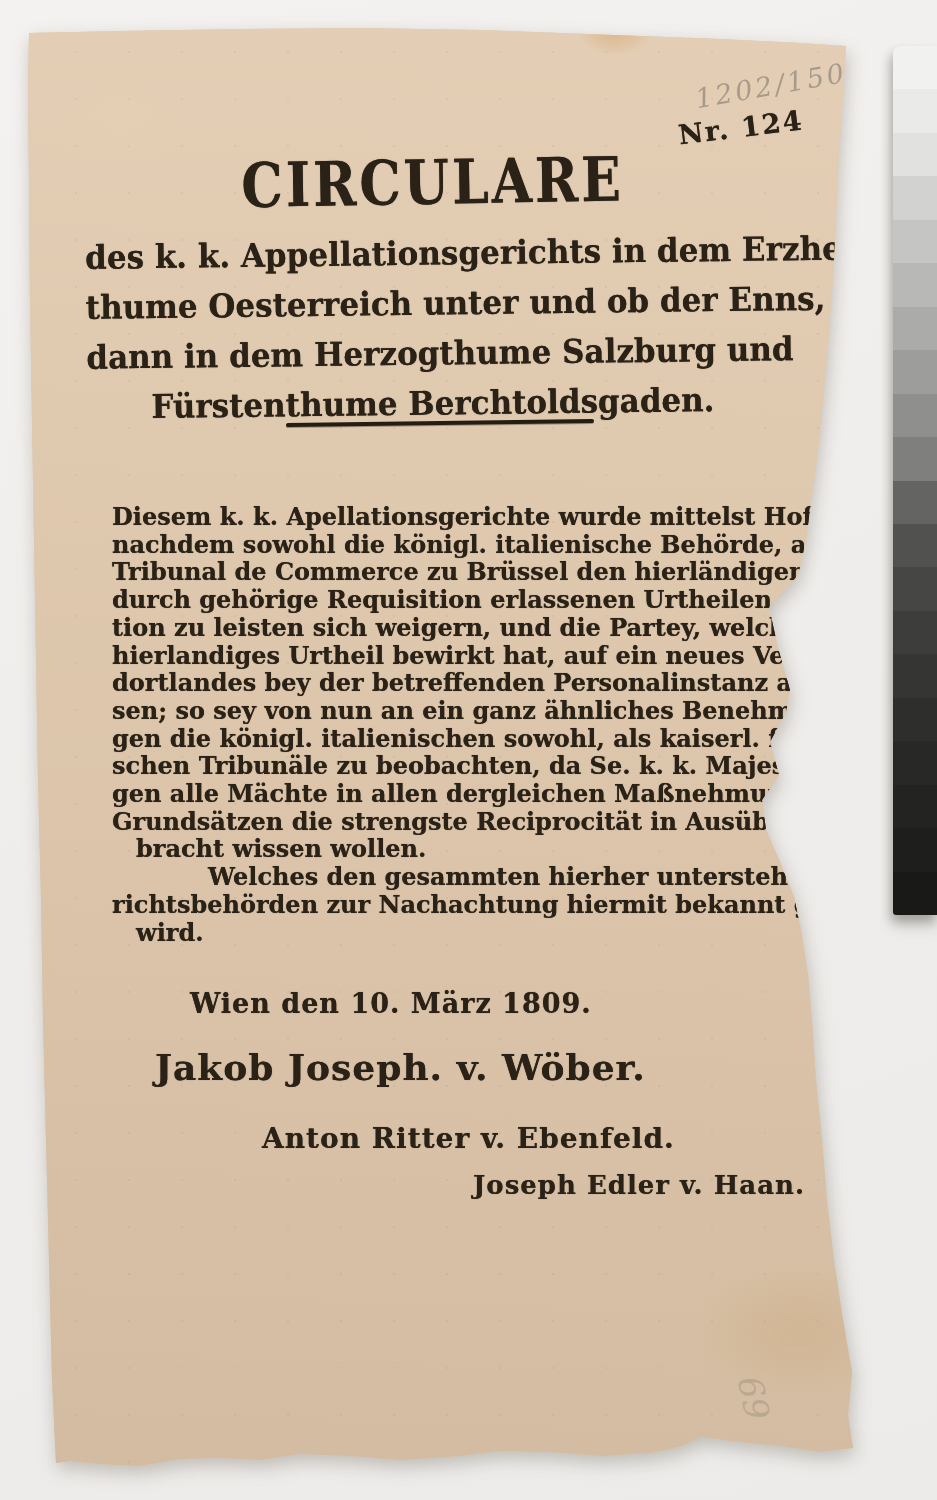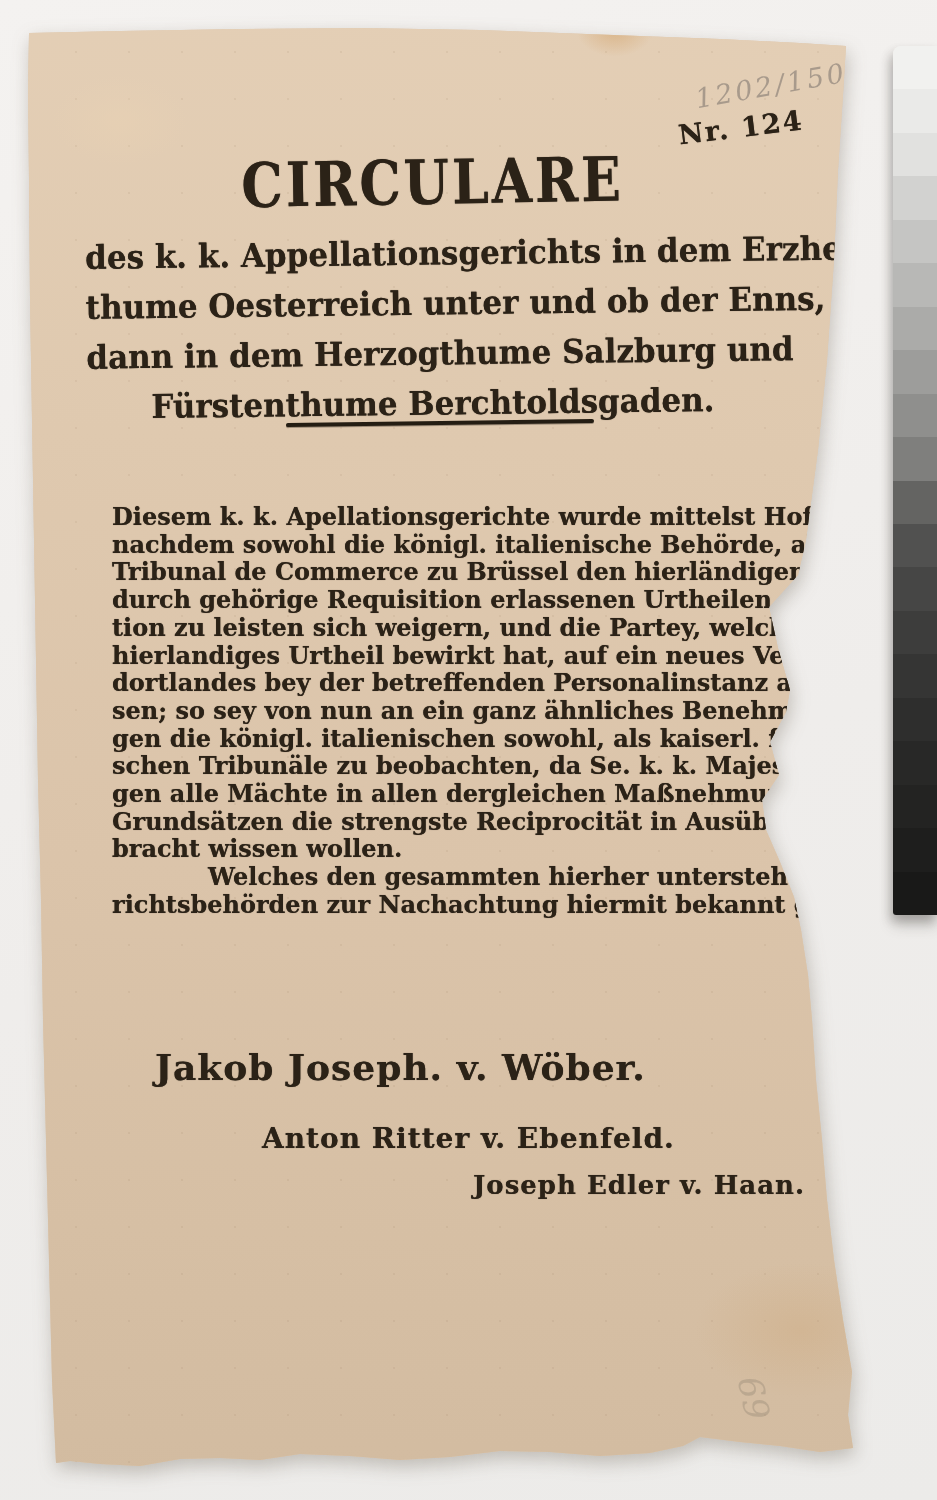--- a/index.html
+++ b/index.html
@@ -77,21 +77,21 @@
   .rule{
     left:286px;top:421px;width:308px;height:4px;background:#241d13;
     transform:rotate(-0.8deg);border-radius:2px;
     box-shadow:0 1px 0 rgba(36,29,19,.35);
   }
   .body-block{
     left:112px;top:503px;width:657px;
     font-weight:bold;font-size:24px;line-height:27.7px;
   }
   .body-block .jline{text-align:justify;text-align-last:justify;white-space:nowrap;}
-  .body-block .lline{text-align:left;text-align-last:left;}
+  .body-block .lline{text-align:left;text-align-last:left;margin-left:24px;}
   .p2-first{padding-left:96px;}
   .dateline{
     left:190px;top:988px;font-weight:bold;font-size:27px;letter-spacing:1px;white-space:nowrap;
   }
   .sig1{left:155px;top:1046px;font-weight:bold;font-size:36px;letter-spacing:1px;white-space:nowrap;}
   .sig2{left:262px;top:1122px;font-weight:bold;font-size:28px;letter-spacing:1px;white-space:nowrap;}
   .sig3{left:473px;top:1170px;font-weight:bold;font-size:26px;letter-spacing:1px;white-space:nowrap;}
   .pencil-bottom{
     left:732px;top:1378px;font-size:34px;font-style:italic;
     color:rgba(148,134,116,.38);transform:rotate(78deg);text-shadow:none;
@@ -152,22 +152,24 @@
         <div class="jline">hierlandiges Urtheil bewirkt hat, auf ein neues Verfahren</div>
         <div class="jline">dortlandes bey der betreffenden Personalinstanz anwei-</div>
         <div class="jline">sen; so sey von nun an ein ganz ähnliches Benehmen ge-</div>
         <div class="jline">gen die königl. italienischen sowohl, als kaiserl. französi-</div>
         <div class="jline">schen Tribunäle zu beobachten, da Se. k. k. Majestät ge-</div>
         <div class="jline">gen alle Mächte in allen dergleichen Maßnehmungen und</div>
         <div class="jline">Grundsätzen die strengste Reciprocität in Ausübung ge-</div>
         <div class="lline">bracht wissen wollen.</div>
         <div class="jline p2-first">Welches den gesammten hierher unterstehenden Ge-</div>
         <div class="jline">richtsbehörden zur Nachachtung hiermit bekannt gemacht</div>
+        <div class="lline">wird.</div>
       </div>
 
+      <div class="abs ink dateline">Wien den 10. März 1809.</div>
 
       <div class="abs ink sig1">Jakob Joseph. v. Wöber.</div>
       <div class="abs ink sig3">Joseph Edler v. Haan.</div>
       <div class="abs ink sig2">Anton Ritter v. Ebenfeld.</div>
 
       <div class="abs pencil-bottom">69</div>
 
     </div>
   </div>
 </div>

